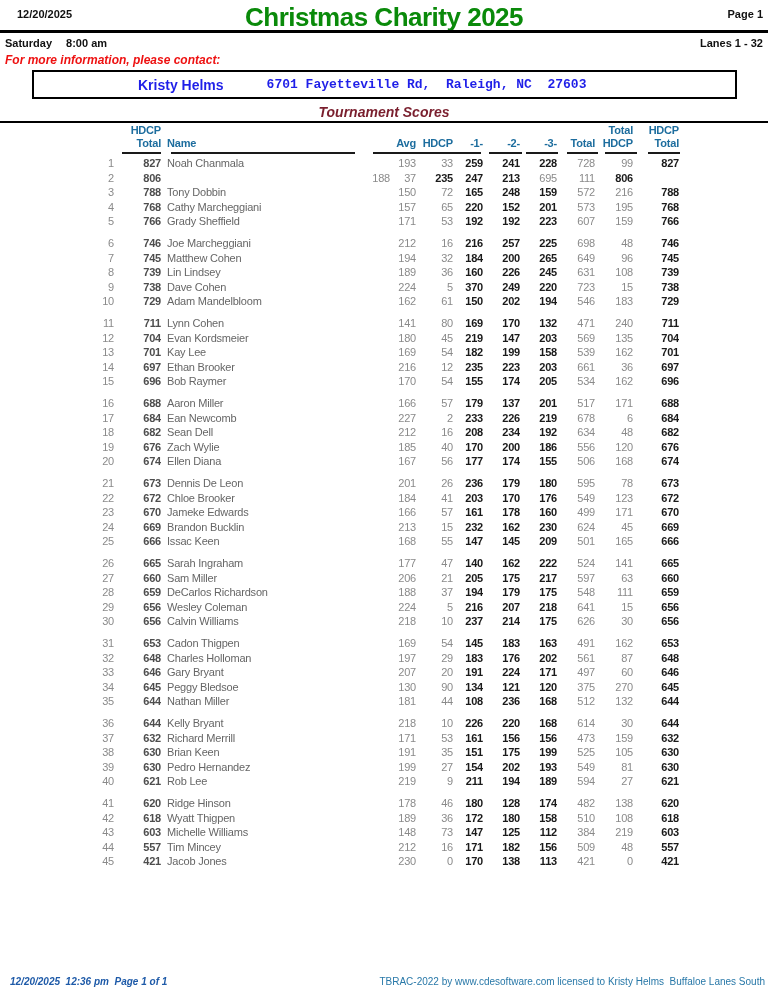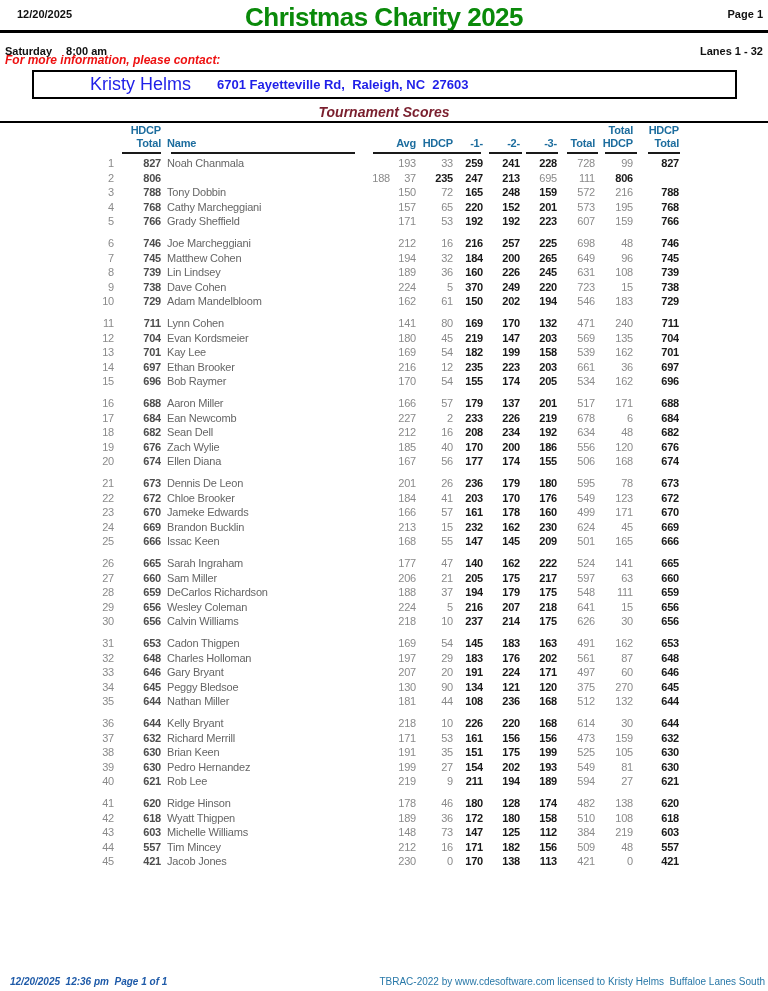--- a/index.html
+++ b/index.html
@@ -8,28 +8,28 @@
     font-family:"Liberation Sans",sans-serif;overflow:hidden;margin:0;
   }
   
   .top-row{position:absolute;top:0;left:0;width:768px;height:30px;}
   .doc-date{position:absolute;left:17px;top:8px;font-size:11px;font-weight:bold;color:#111;}
   .doc-page{position:absolute;right:5px;top:8px;font-size:11px;font-weight:bold;color:#111;}
   .doc-title{position:absolute;left:0;top:2px;width:100%;text-align:center;
     font-size:26px;font-weight:bold;color:var(--title_green);letter-spacing:-0.5px;}
   .rule-thick{position:absolute;top:30px;left:0;width:768px;height:3px;background:#000;}
   .meta-row{position:absolute;top:37px;left:5px;right:5px;display:flex;justify-content:space-between;
-    font-size:11px;font-weight:bold;color:#111;margin-top:8px;}
+    font-size:11px;font-weight:bold;color:#111;}
   .day-time{display:flex;gap:14px;}
   .contact-note{position:absolute;top:53px;left:5px;font-size:12px;font-weight:bold;font-style:italic;
     color:var(--contact_red);}
   .contact-box{position:absolute;top:70px;left:32px;width:701px;height:25px;border:2px solid #000;
     display:flex;align-items:center;}
-  .contact-box .c-name-txt{margin-left:56px;font-size:18px;font-weight:normal;color:var(--contact_blue);}
-  .contact-box .c-addr-txt{margin-left:26px;font-size:13px;font-weight:bold;color:var(--contact_blue);white-space:pre;}
+  .contact-box .c-name-txt{margin-left:104px;font-size:14px;font-weight:bold;color:var(--contact_blue);}
+  .contact-box .c-addr-txt{margin-left:43px;font-size:13px;font-weight:bold;color:var(--contact_blue);white-space:pre;font-family:Liberation Mono, monospace;}
   .section-title{position:absolute;top:104px;left:0;width:100%;text-align:center;
     font-size:14px;font-weight:bold;font-style:italic;color:var(--section_maroon);}
   .rule-thin{position:absolute;top:121px;left:0;width:768px;height:2px;background:#000;}
 
   
   .score-table{position:absolute;top:124px;left:0;width:768px;letter-spacing:-0.2px;}
   .grid{display:grid;grid-template-columns:114px 47px 229px 26px 37px 30px 37px 37px 38px 38px 46px;}
   .grid .cell{text-align:right;overflow:hidden;white-space:nowrap;}
   .grid .c-name{text-align:left;padding-left:6px;}
   .thead{position:relative;height:28px;font-size:11px;font-weight:bold;color:var(--header_blue);}

